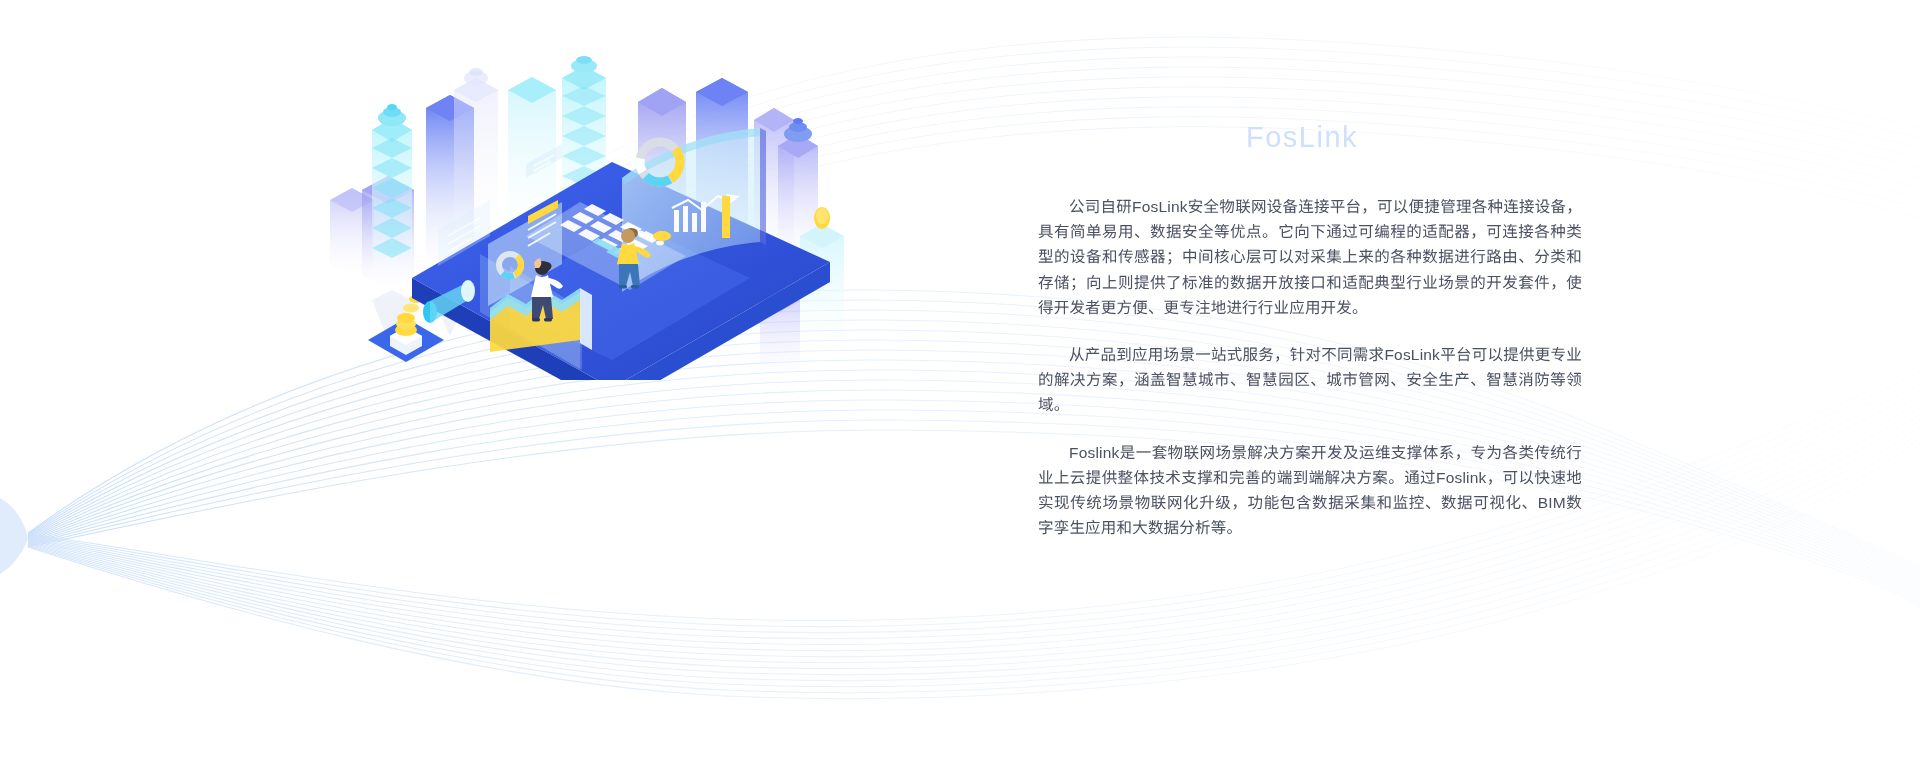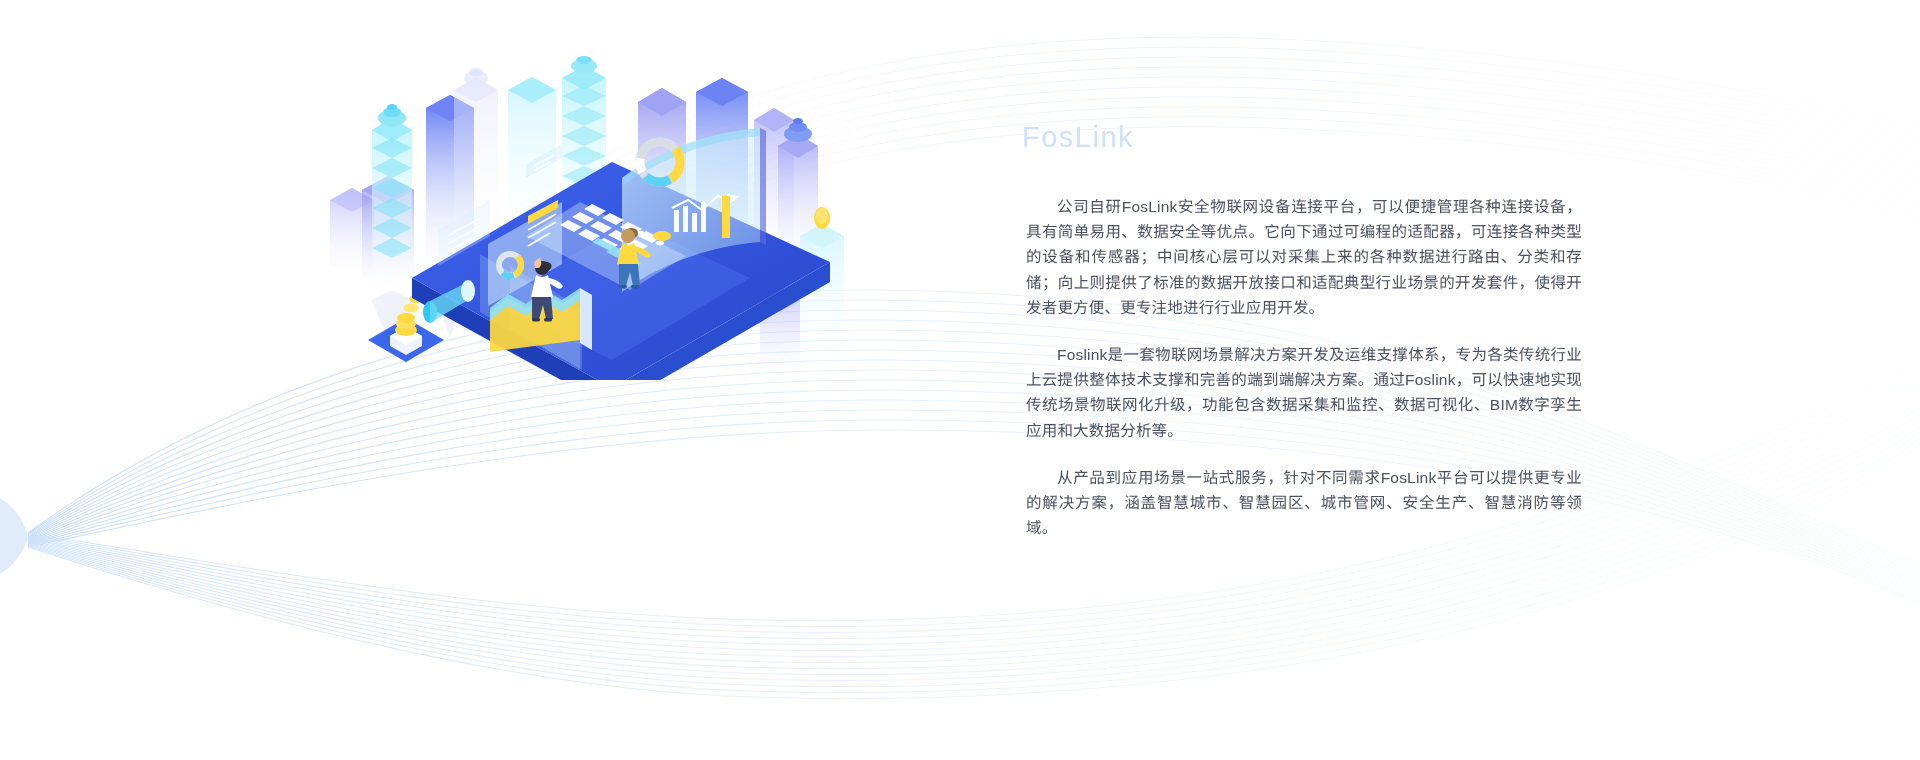--- a/index.html
+++ b/index.html
@@ -50,30 +50,31 @@
     margin:0;
     white-space:nowrap;
   }
   .subtitle{
     font-size:29px;
     font-weight:normal;
     color:#cfe0fb;
     letter-spacing:1.5px;
     line-height:38px;
     margin:6px 0 0 0;
+    text-align:center;
   }
   .body-copy{
     margin-top:38px;
   }
   .para{
     font-size:15.5px;
     line-height:25.2px;
     color:#4a5160;
     text-indent:2em;
-    margin:0 0 22px 4px;
+    margin:0 0 22px 16px;
     text-align:justify;
     letter-spacing:0.2px;
   }
   .para:last-child{margin-bottom:0;}
 </style>
 </head>
 <body>
 
 <div class="page">
 
@@ -429,18 +430,18 @@
       <rect x="289" y="235" width="8" height="3.4" rx="1.6" fill="#2a5f98"></rect>
       <rect x="301" y="235" width="8" height="3.4" rx="1.6" fill="#2a5f98"></rect>
     </g>
   </svg>
 
   <div class="content">
     <div class="subtitle">FosLink</div>
 
     <div class="body-copy">
       <p class="para">公司自研FosLink安全物联网设备连接平台，可以便捷管理各种连接设备，具有简单易用、数据安全等优点。它向下通过可编程的适配器，可连接各种类型的设备和传感器；中间核心层可以对采集上来的各种数据进行路由、分类和存储；向上则提供了标准的数据开放接口和适配典型行业场景的开发套件，使得开发者更方便、更专注地进行行业应用开发。</p>
+      <p class="para">从产品到应用场景一站式服务，针对不同需求FosLink平台可以提供更专业的解决方案，涵盖智慧城市、智慧园区、城市管网、安全生产、智慧消防等领域。</p>
       <p class="para">Foslink是一套物联网场景解决方案开发及运维支撑体系，专为各类传统行业上云提供整体技术支撑和完善的端到端解决方案。通过Foslink，可以快速地实现传统场景物联网化升级，功能包含数据采集和监控、数据可视化、BIM数字孪生应用和大数据分析等。</p>
-      <p class="para">从产品到应用场景一站式服务，针对不同需求FosLink平台可以提供更专业的解决方案，涵盖智慧城市、智慧园区、城市管网、安全生产、智慧消防等领域。</p>
     </div>
   </div>
 
 </div>
 
 </body></html>

